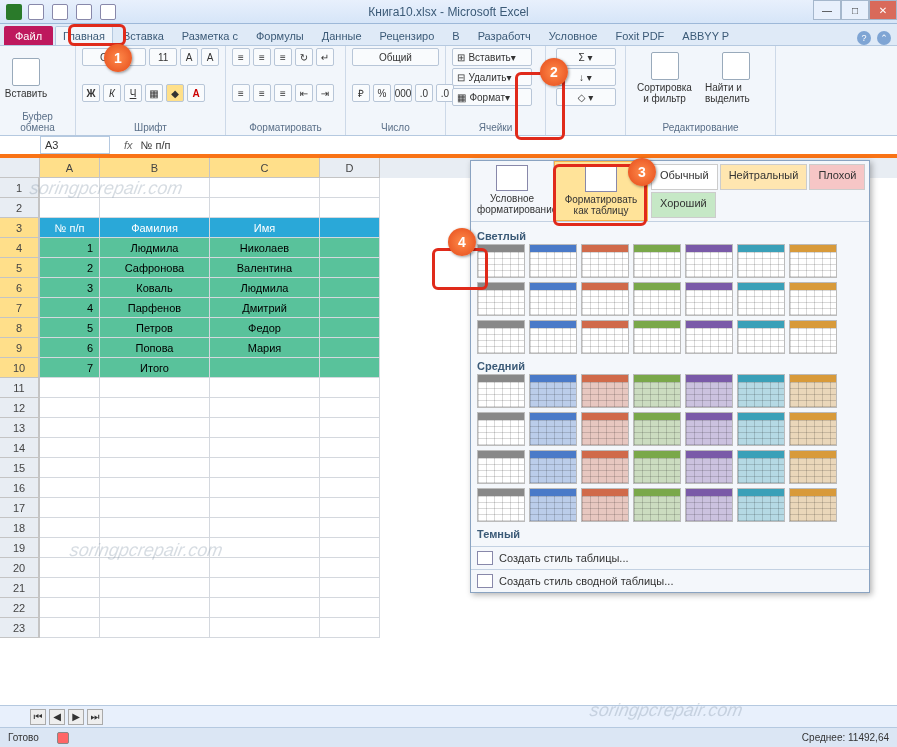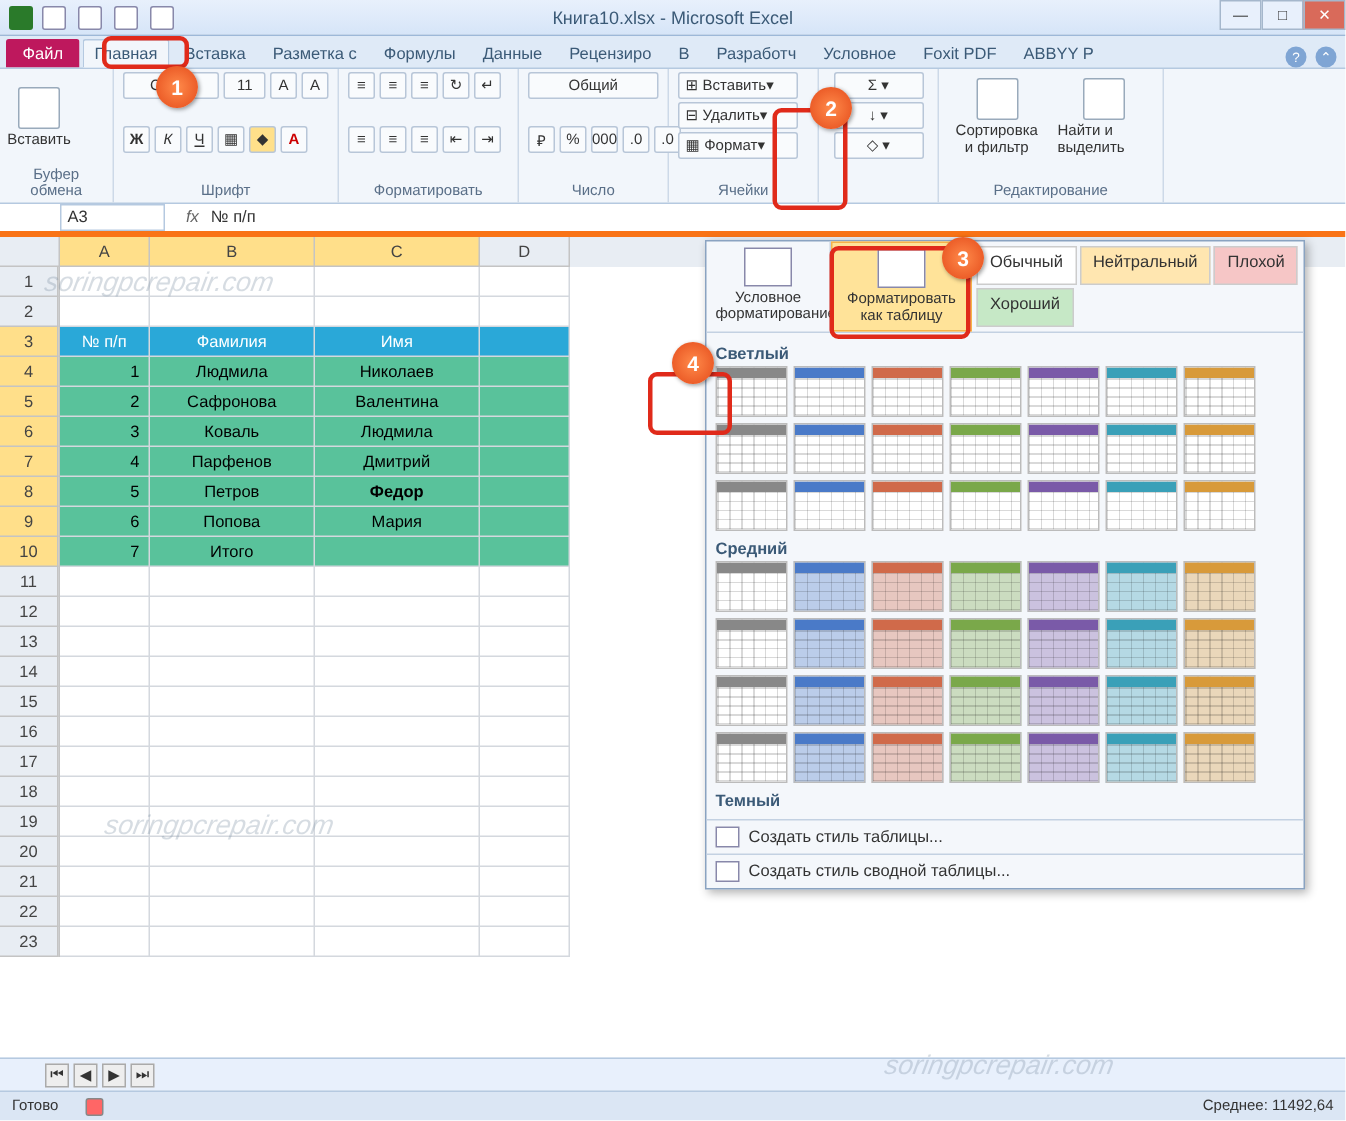--- a/index.html
+++ b/index.html
@@ -299,21 +299,21 @@
         </div>
         <div class="row tbody">
           <div class="cell num" style="width: 60px;">4</div>
           <div class="cell" style="width: 110px;">Парфенов</div>
           <div class="cell" style="width: 110px;">Дмитрий</div>
           <div class="cell" style="width: 60px;"></div>
         </div>
         <div class="row tbody">
           <div class="cell num" style="width: 60px;">5</div>
           <div class="cell" style="width: 110px;">Петров</div>
-          <div class="cell" style="width: 110px; font-weight: bold;">Федор</div>
+          <div class="cell" style="width: 110px;">Федор</div>
           <div class="cell" style="width: 60px;"></div>
         </div>
         <div class="row tbody">
           <div class="cell num" style="width: 60px;">6</div>
           <div class="cell" style="width: 110px;">Попова</div>
           <div class="cell" style="width: 110px;">Мария</div>
           <div class="cell" style="width: 60px;"></div>
         </div>
         <div class="row tbody">
           <div class="cell num" style="width: 60px;">7</div>

